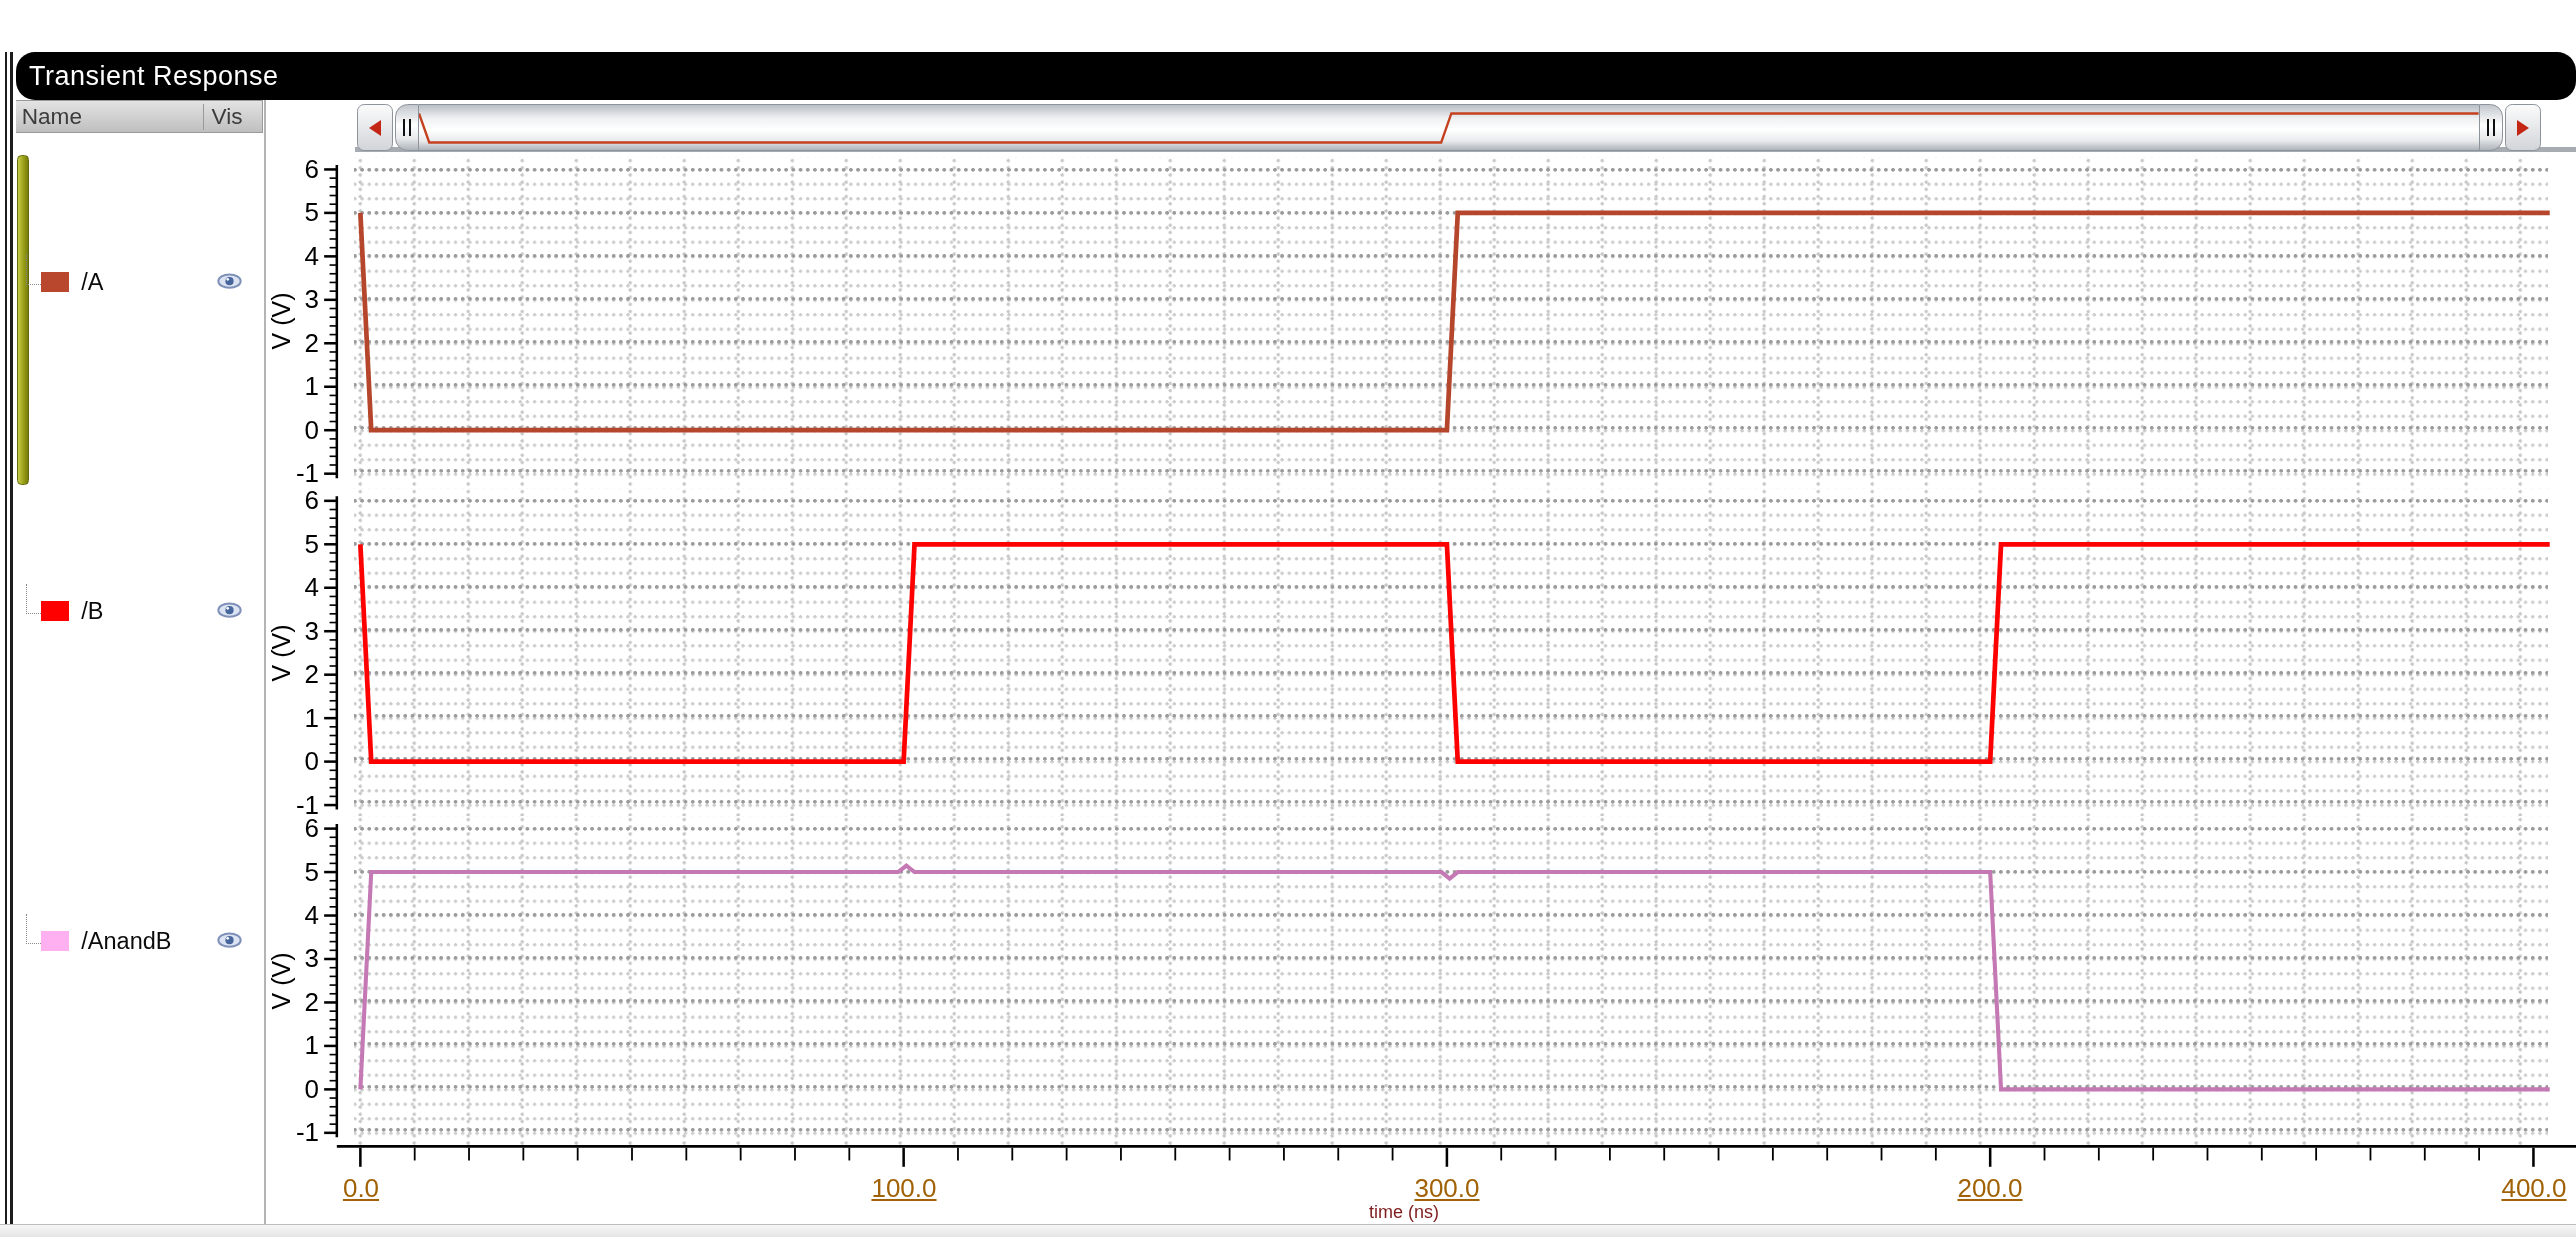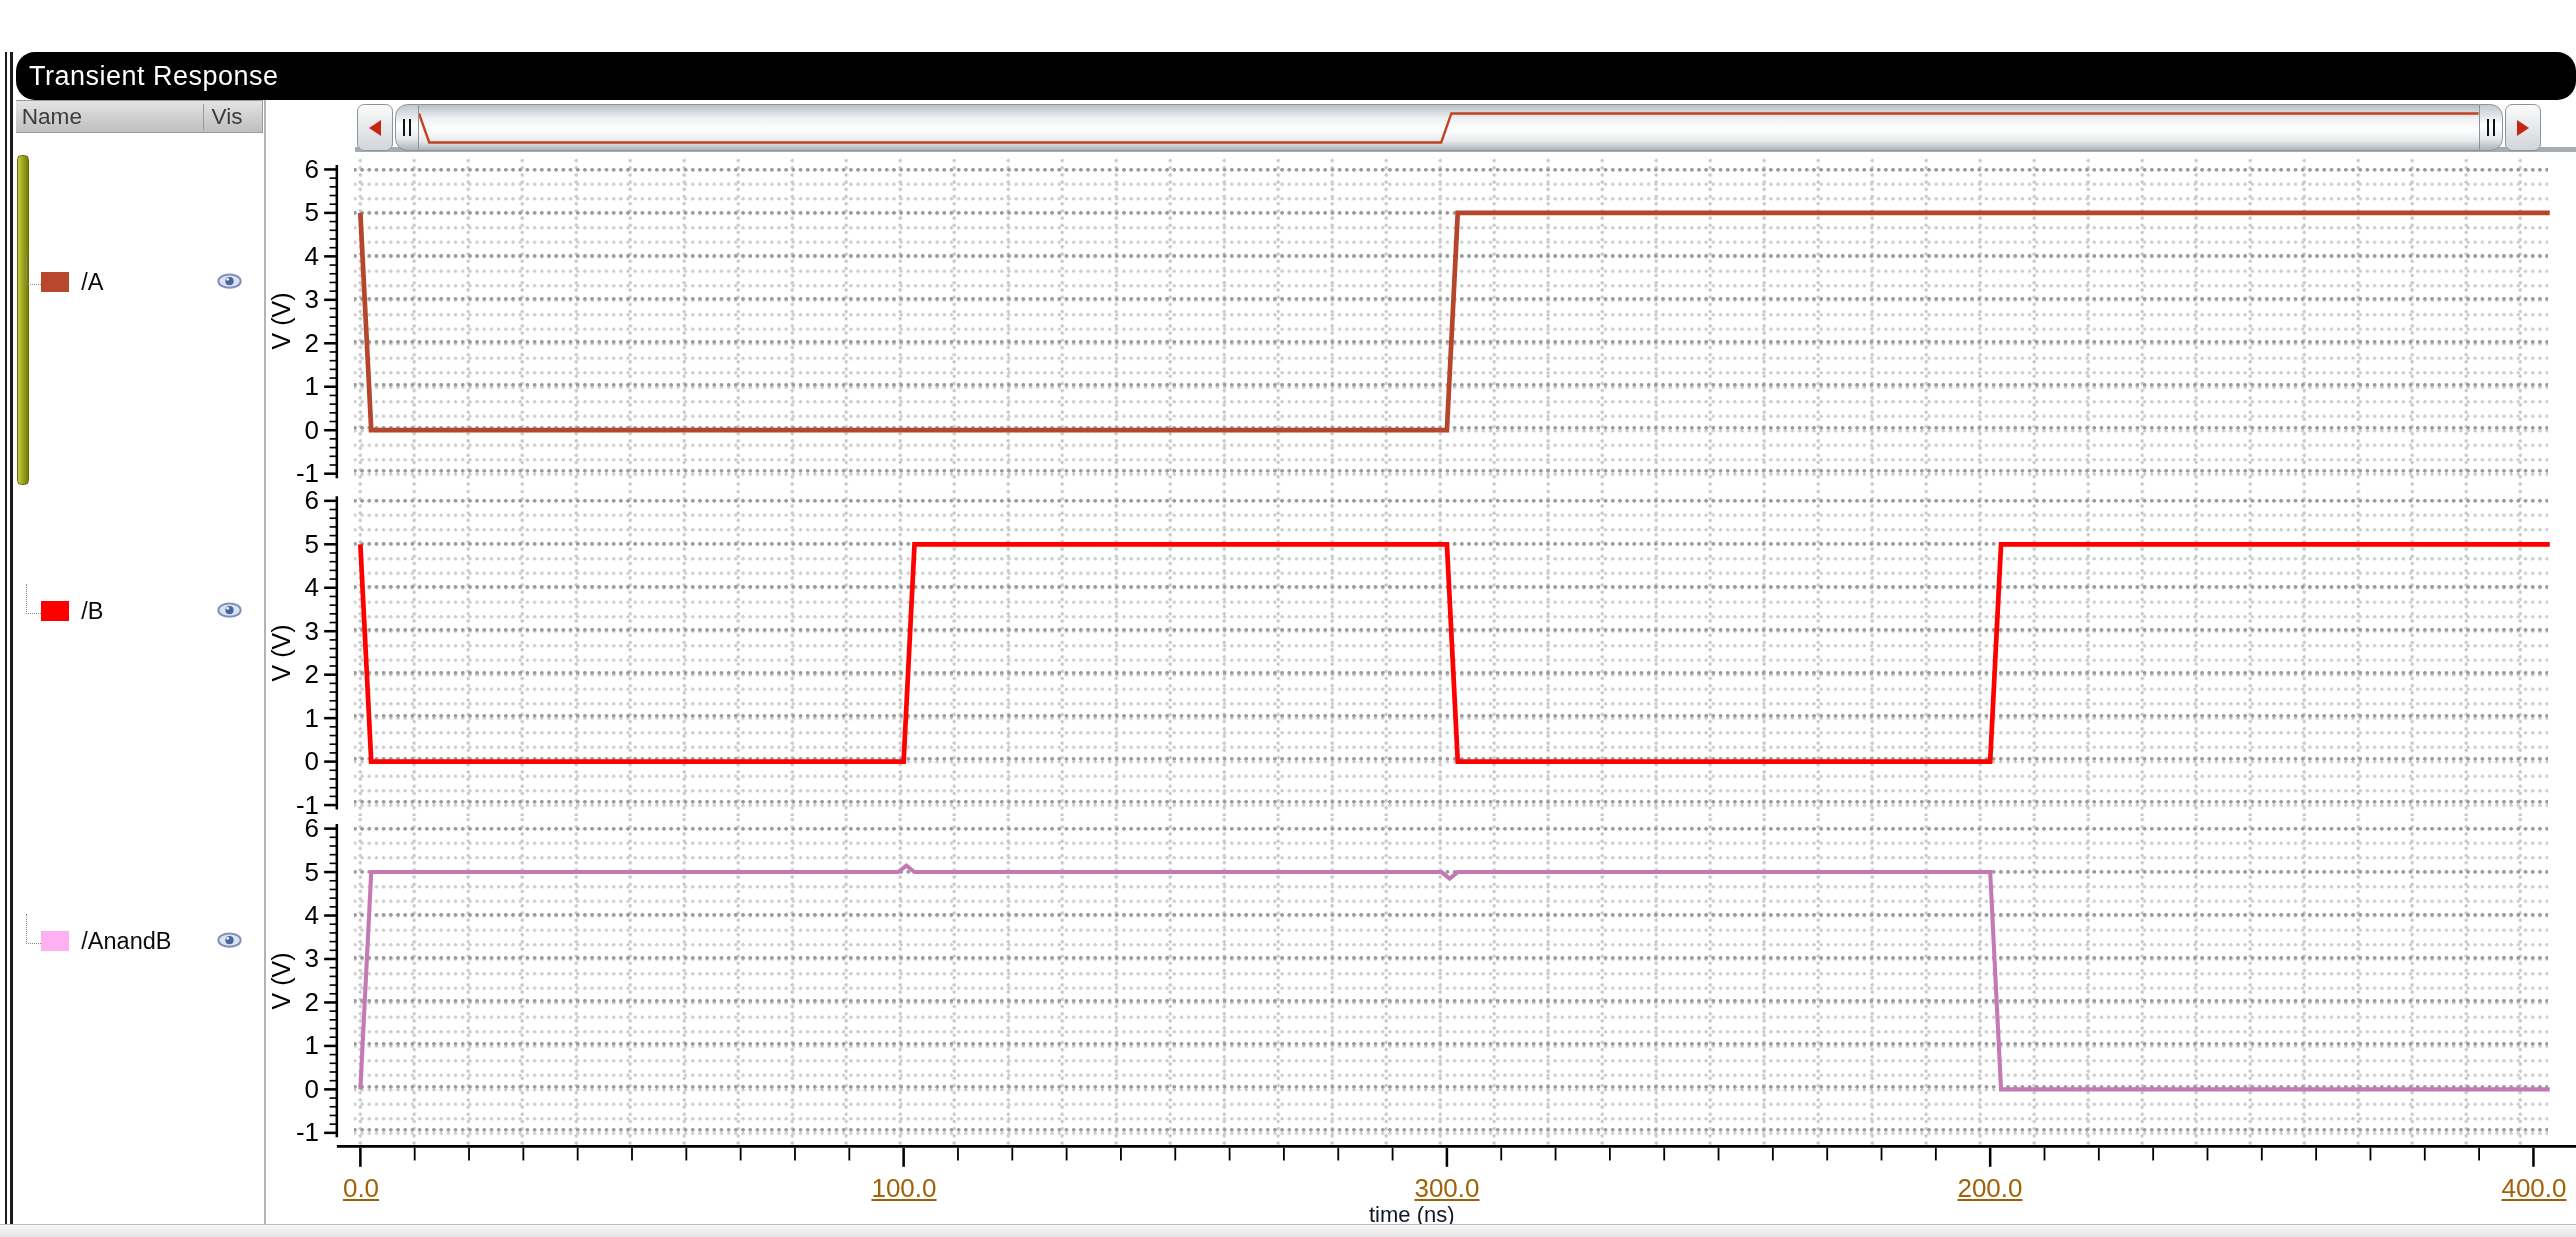--- a/index.html
+++ b/index.html
@@ -67,21 +67,21 @@
   .grid{position:absolute;background-color:#ffffff;
     background-image:
       radial-gradient(circle at 1.8px 1.8px,#9b9b9b 1.5px,rgba(0,0,0,0) 2.1px),
       radial-gradient(circle at 1.8px 1.8px,#cdcdcd 1.4px,rgba(0,0,0,0) 1.9px),
       radial-gradient(circle at 1.8px 1.8px,#c6c6c6 1.4px,rgba(0,0,0,0) 1.9px);
     background-size:7.2px 43px,7.2px 14.5px,54px 7.2px;
     background-position:6.3px 11px,6.3px 11px,4.5px 1.8px;}
   #plotsvg{position:absolute;left:0;top:0;pointer-events:none;}
   .ylab{position:absolute;width:56px;text-align:right;font-size:26px;color:#000;}
   .xlab{position:absolute;width:100px;text-align:center;font-size:26px;color:#a16207;text-decoration:underline;}
-  .axtitle{position:absolute;font-size:22px;color:#0f172a;white-space:nowrap;}
+  .axtitle{position:absolute;font-size:18px;color:#7f1d1d;white-space:nowrap;}
   .vlab{position:absolute;font-size:25px;color:#000;transform:translate(-50%,-50%) rotate(-90deg);white-space:nowrap;}
   
   .bottombar{position:absolute;left:0;top:1224px;width:2576px;height:13.6px;
              background:linear-gradient(#f6f6f6,#e2e2e2);border-top:0.9px solid #bcbcbc;}
 </style>
 </head>
 <body>
 
 <div id="app">
 

